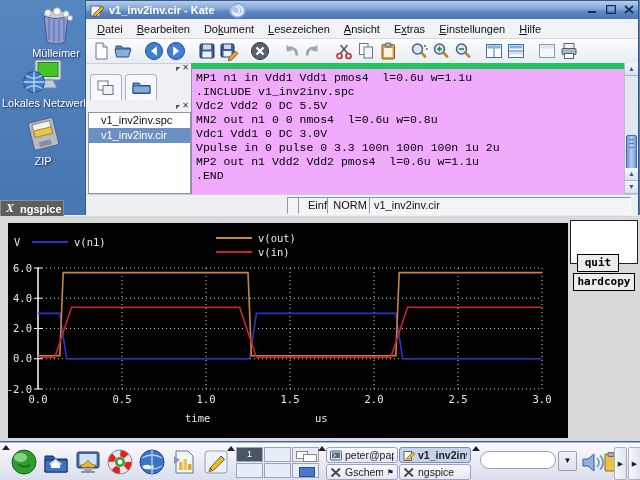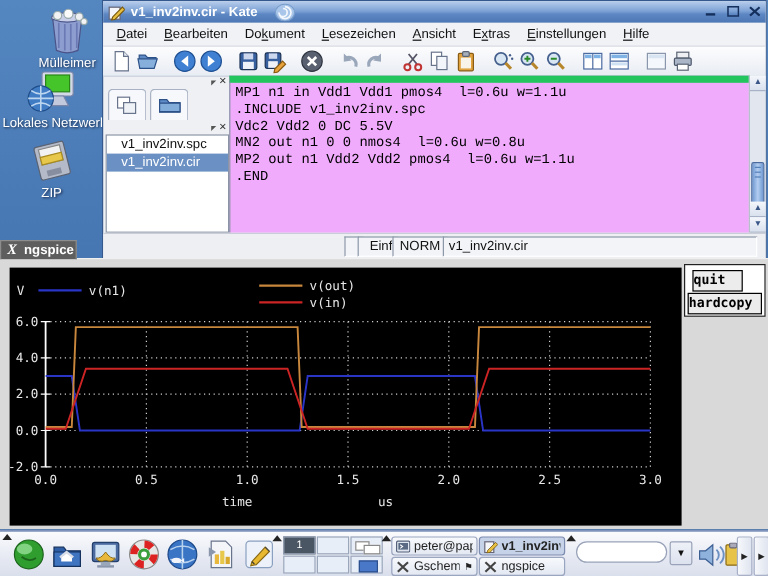--- a/index.html
+++ b/index.html
@@ -52,21 +52,21 @@
   .sb-cell{position:absolute;top:2px;height:15px;line-height:15px;background:#f2f4f8;border:1px solid;border-color:#8c97a8 #fff #fff #8c97a8;padding:0 4px;white-space:nowrap;overflow:hidden;}
 
   
   #ng-tab{left:0;top:200px;width:62px;height:15px;background:#5e5e5e;border:1px solid #8d8d8d;border-bottom:none;color:#fff;display:flex;align-items:center;z-index:5;}
   #ng-tab .xlogo{font-family:"Liberation Serif",serif;font-style:italic;font-weight:bold;font-size:12px;margin:0 6px 0 5px;}
   #ng-tab .nglab{font-weight:bold;font-size:11px;}
   #ngwin{left:0;top:215px;width:640px;height:225px;background:#d9d9d9;border-top:1px solid #efefef;z-index:4;}
   #plotwrap{position:absolute;left:8px;top:7px;width:560px;height:215px;background:#000;}
   #btnpanel{position:absolute;left:570px;top:4px;width:66px;height:42px;background:#fff;border:1px solid #222;}
   .ngbtn{position:absolute;height:16px;background:#ececec;border:1px solid #000;
-     font-family:"DejaVu Sans Mono",monospace;font-weight:bold;font-size:11px;line-height:15px;color:#000;}
+     font-family:"DejaVu Sans Mono",monospace;font-weight:bold;font-size:11px;line-height:15px;text-align:center;color:#000;margin-top:29px;}
   #quit-btn{left:6px;top:4px;width:40px;}
   #hardcopy-btn{left:2px;top:23px;width:60px;}
   .ptxt{font-family:"DejaVu Sans Mono",monospace;font-size:10.5px;fill:#e8e8e8;}
 
   
   #taskbar{left:0;top:442px;width:640px;height:38px;background:linear-gradient(180deg,#fafbfd 0%,#e7eaf3 55%,#d9deec 100%);border-top:1px solid #a8b1ca;}
   .launcher{position:absolute;top:3px;width:32px;height:32px;display:flex;align-items:center;justify-content:center;}
   #pager{position:absolute;left:236px;top:4px;width:85px;height:32px;display:grid;grid-template-columns:27px 27px 27px;grid-template-rows:15px 15px;gap:1px;}
   .pcell{background:#e8eef8;border:1px solid #9aa6ba;position:relative;font-size:9px;color:#fff;text-align:center;line-height:13px;}
   .pcell.active{background:#4b5665;}
@@ -341,20 +341,22 @@
       <div id="filelist">
           <div class="file-item">v1_inv2inv.spc</div>
           <div class="file-item sel">v1_inv2inv.cir</div>
         </div>
     </div>
     <div id="keditor">
         <div class="ed-line">MP1 n1 in Vdd1 Vdd1 pmos4  l=0.6u w=1.1u</div>
         <div class="ed-line">.INCLUDE v1_inv2inv.spc</div>
         <div class="ed-line">Vdc2 Vdd2 0 DC 5.5V</div>
         <div class="ed-line">MN2 out n1 0 0 nmos4  l=0.6u w=0.8u</div>
+        <div class="ed-line">Vdc1 Vdd1 0 DC 3.0V</div>
+        <div class="ed-line">Vpulse in 0 pulse 0 3.3 100n 100n 100n 1u 2u</div>
         <div class="ed-line">MP2 out n1 Vdd2 Vdd2 pmos4  l=0.6u w=1.1u</div>
         <div class="ed-line">.END</div>
       </div>
     <div id="kscroll">
       <div class="sc-btn">▲</div>
       <div id="sc-thumb">
           <i></i>
           <i></i>
           <i></i>
         </div>

